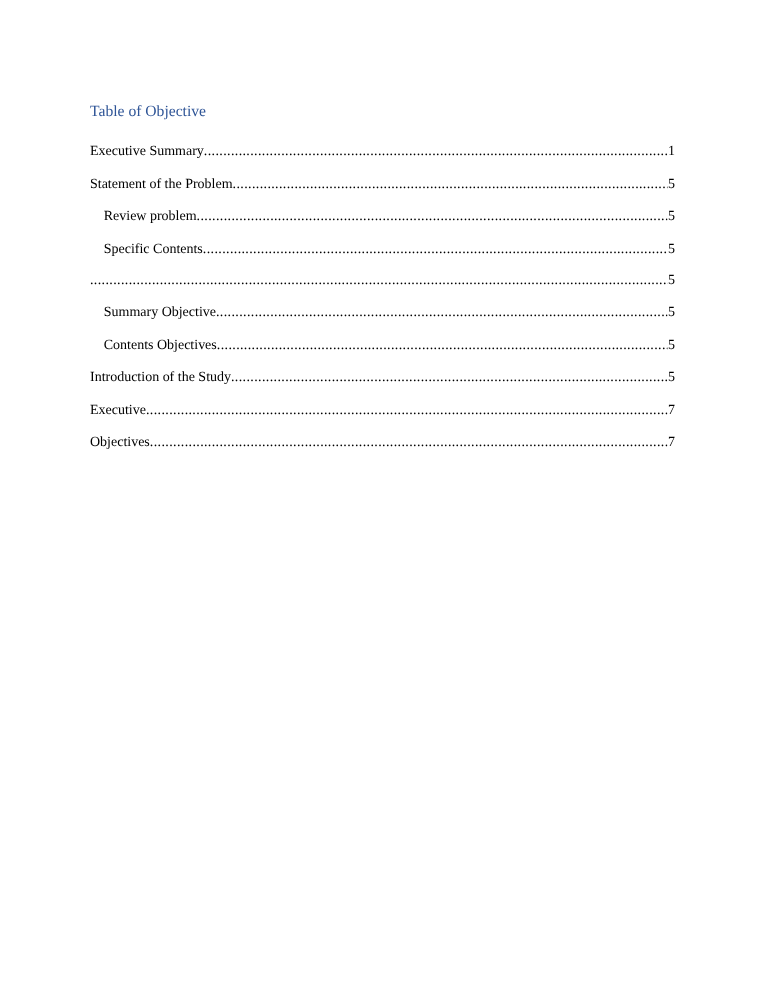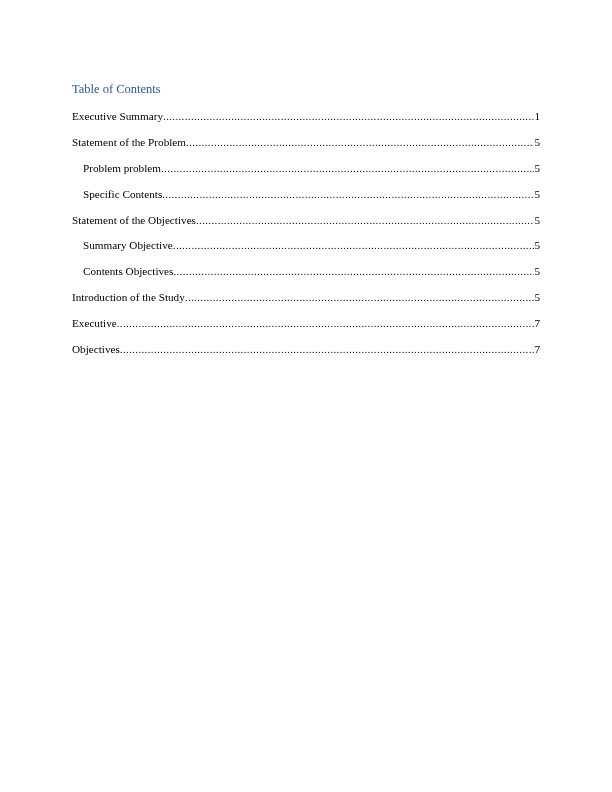--- a/index.html
+++ b/index.html
@@ -8,61 +8,60 @@
     font-family: "Liberation Serif", serif; color: #000;
   }
   .toc-title {
     position: absolute; left: 72px; top: 82px;
     font-size: 12.5px; color: #2f5597;
   }
   .toc {
     position: absolute; left: 72px; top: 103px; width: 468px;
   }
   .entry {
-    display: flex; align-items: center; height: 25.9px;
+    display: flex; align-items: flex-end; height: 25.9px;
     font-size: 11.2px; line-height: 16px; white-space: nowrap; overflow: hidden;
   }
   .entry.l2 { padding-left: 11px; }
   .entry .label { flex: 0 0 auto; }
   .entry .dots {
     flex: 1 1 auto; overflow: hidden; white-space: nowrap; letter-spacing: 0.3px;
   }
   .entry .dots::before {
     content: "..................................................................................................................................................................................................................................";
   }
   .entry .page { flex: 0 0 auto; text-align: right; }
 </style>
 </head>
 <body>
 
-<div class="toc-title">Table of Contents</div>
+<div class="toc-title">Table of Objective</div>
 
 <div class="toc">
   <div class="entry l1">
     <span class="label">Executive Summary</span>
     <span class="dots"></span>
     <span class="page">1</span>
   </div>
   <div class="entry l1">
     <span class="label">Statement of the Problem</span>
     <span class="dots"></span>
     <span class="page">5</span>
   </div>
   <div class="entry l2">
-    <span class="label">Problem problem</span>
+    <span class="label">Review problem</span>
     <span class="dots"></span>
     <span class="page">5</span>
   </div>
   <div class="entry l2">
     <span class="label">Specific Contents</span>
     <span class="dots"></span>
     <span class="page">5</span>
   </div>
   <div class="entry l1">
-    <span class="label">Statement of the Objectives</span>
     <span class="dots"></span>
     <span class="page">5</span>
   </div>
   <div class="entry l2">
     <span class="label">Summary Objective</span>
     <span class="dots"></span>
     <span class="page">5</span>
   </div>
   <div class="entry l2">
     <span class="label">Contents Objectives</span>

